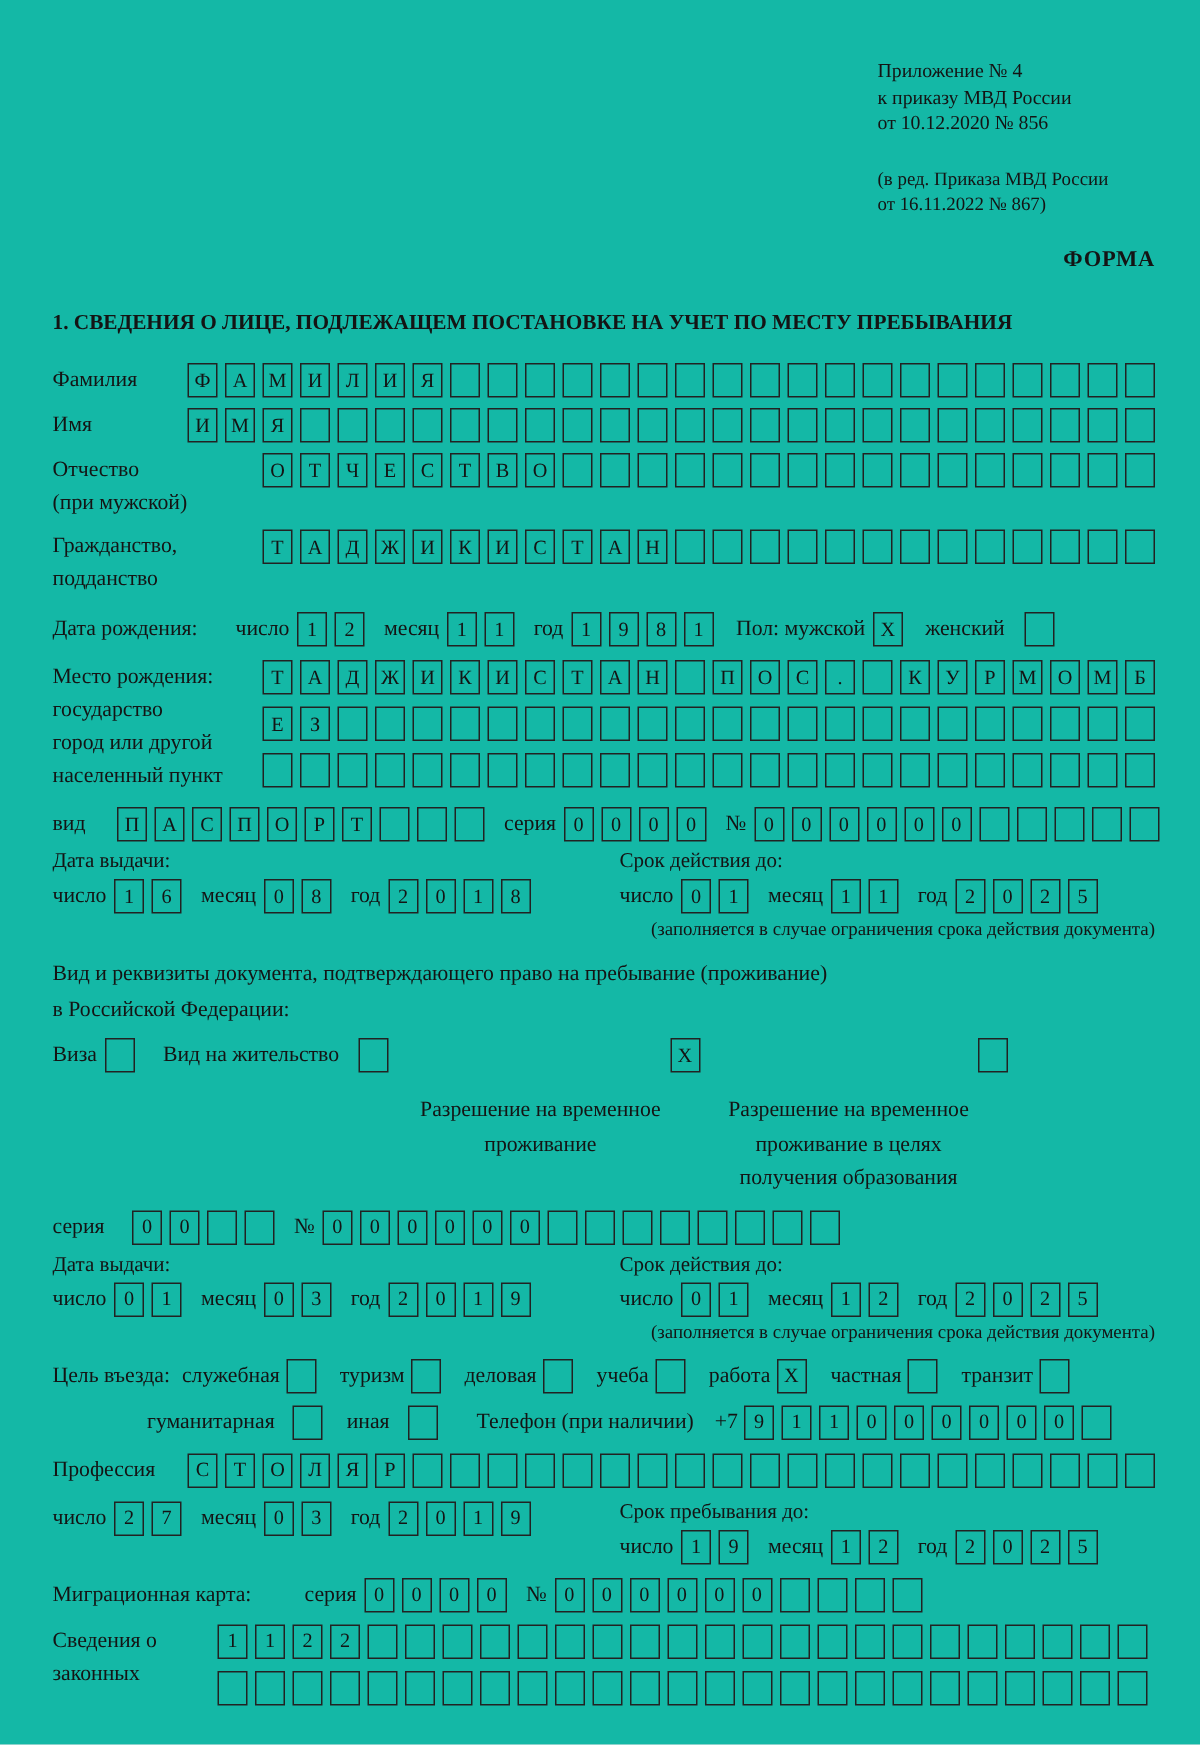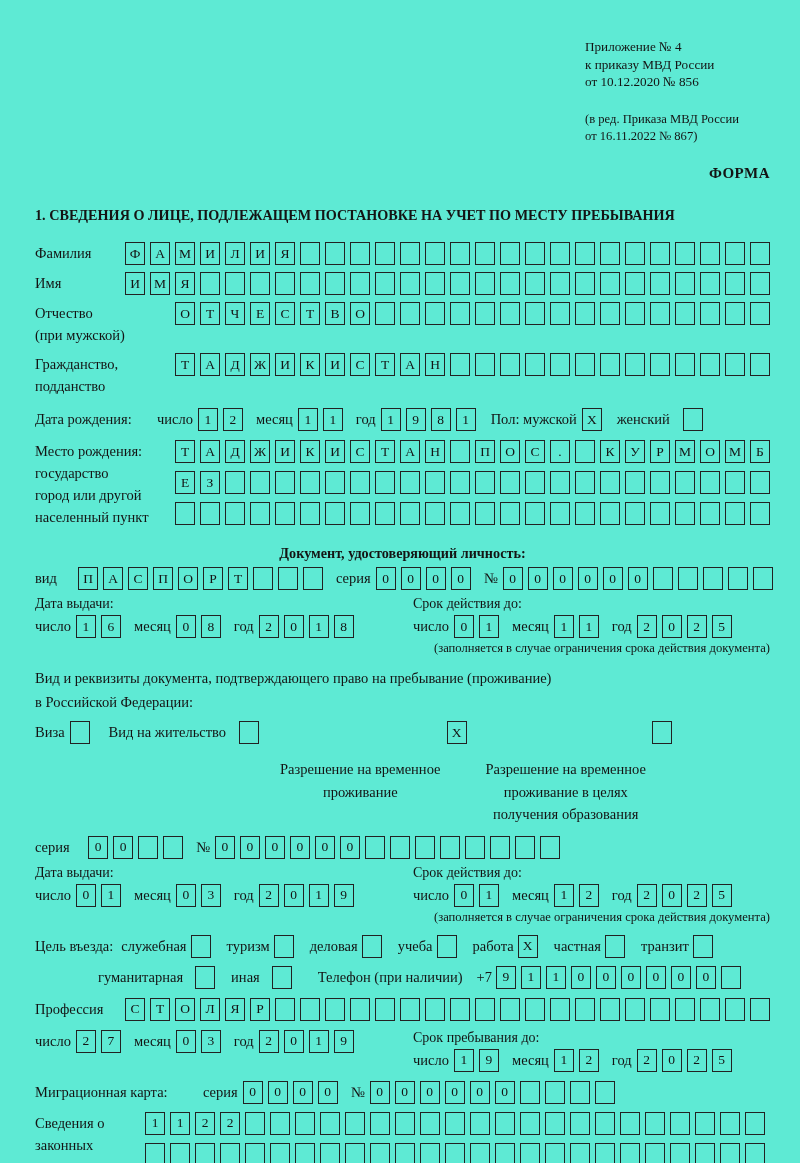--- a/index.html
+++ b/index.html
@@ -1,17 +1,17 @@
 <!DOCTYPE html>
 <html><head>
 <meta charset="utf-8">
 <style>
   html,body{margin:0;padding:0;background:#e9e9e9;}
   .page{
-    width:800px;height:1163px;margin:0 auto;background:#5eead4;
+    width:800px;height:1163px;margin:0 auto;background:#14b8a6;
     box-sizing:border-box;padding:38px 30px 20px 35px;
     font-family:"Liberation Serif","DejaVu Serif",serif;color:#141414;
     position:relative;overflow:hidden;
   }
   
   .appendix{margin-left:550px;font-size:13.2px;line-height:1.34;}
   .appendix .edition{margin-top:20px;font-size:12.6px;}
   .form-label{margin-top:20px;text-align:right;font-weight:bold;font-size:15px;letter-spacing:.5px;}
   
   .title{margin-top:15px;text-align:center;font-weight:bold;font-size:15.6px;line-height:1.5;}
@@ -315,21 +315,20 @@
           <span class="cell"></span>
           <span class="cell"></span>
           <span class="cell"></span>
           <span class="cell"></span>
           <span class="cell"></span>
           <span class="cell"></span>
         </span>
     </span>
   </div>
 
-  <div class="doc-heading">Документ, удостоверяющий личность:</div>
 
   <div class="frow" style="margin-top:5px;">
     <span class="dlabel" style="width:38px;">вид</span>
     <span class="cells">
         <span class="cell">П</span>
         <span class="cell">А</span>
         <span class="cell">С</span>
         <span class="cell">П</span>
         <span class="cell">О</span>
         <span class="cell">Р</span>

